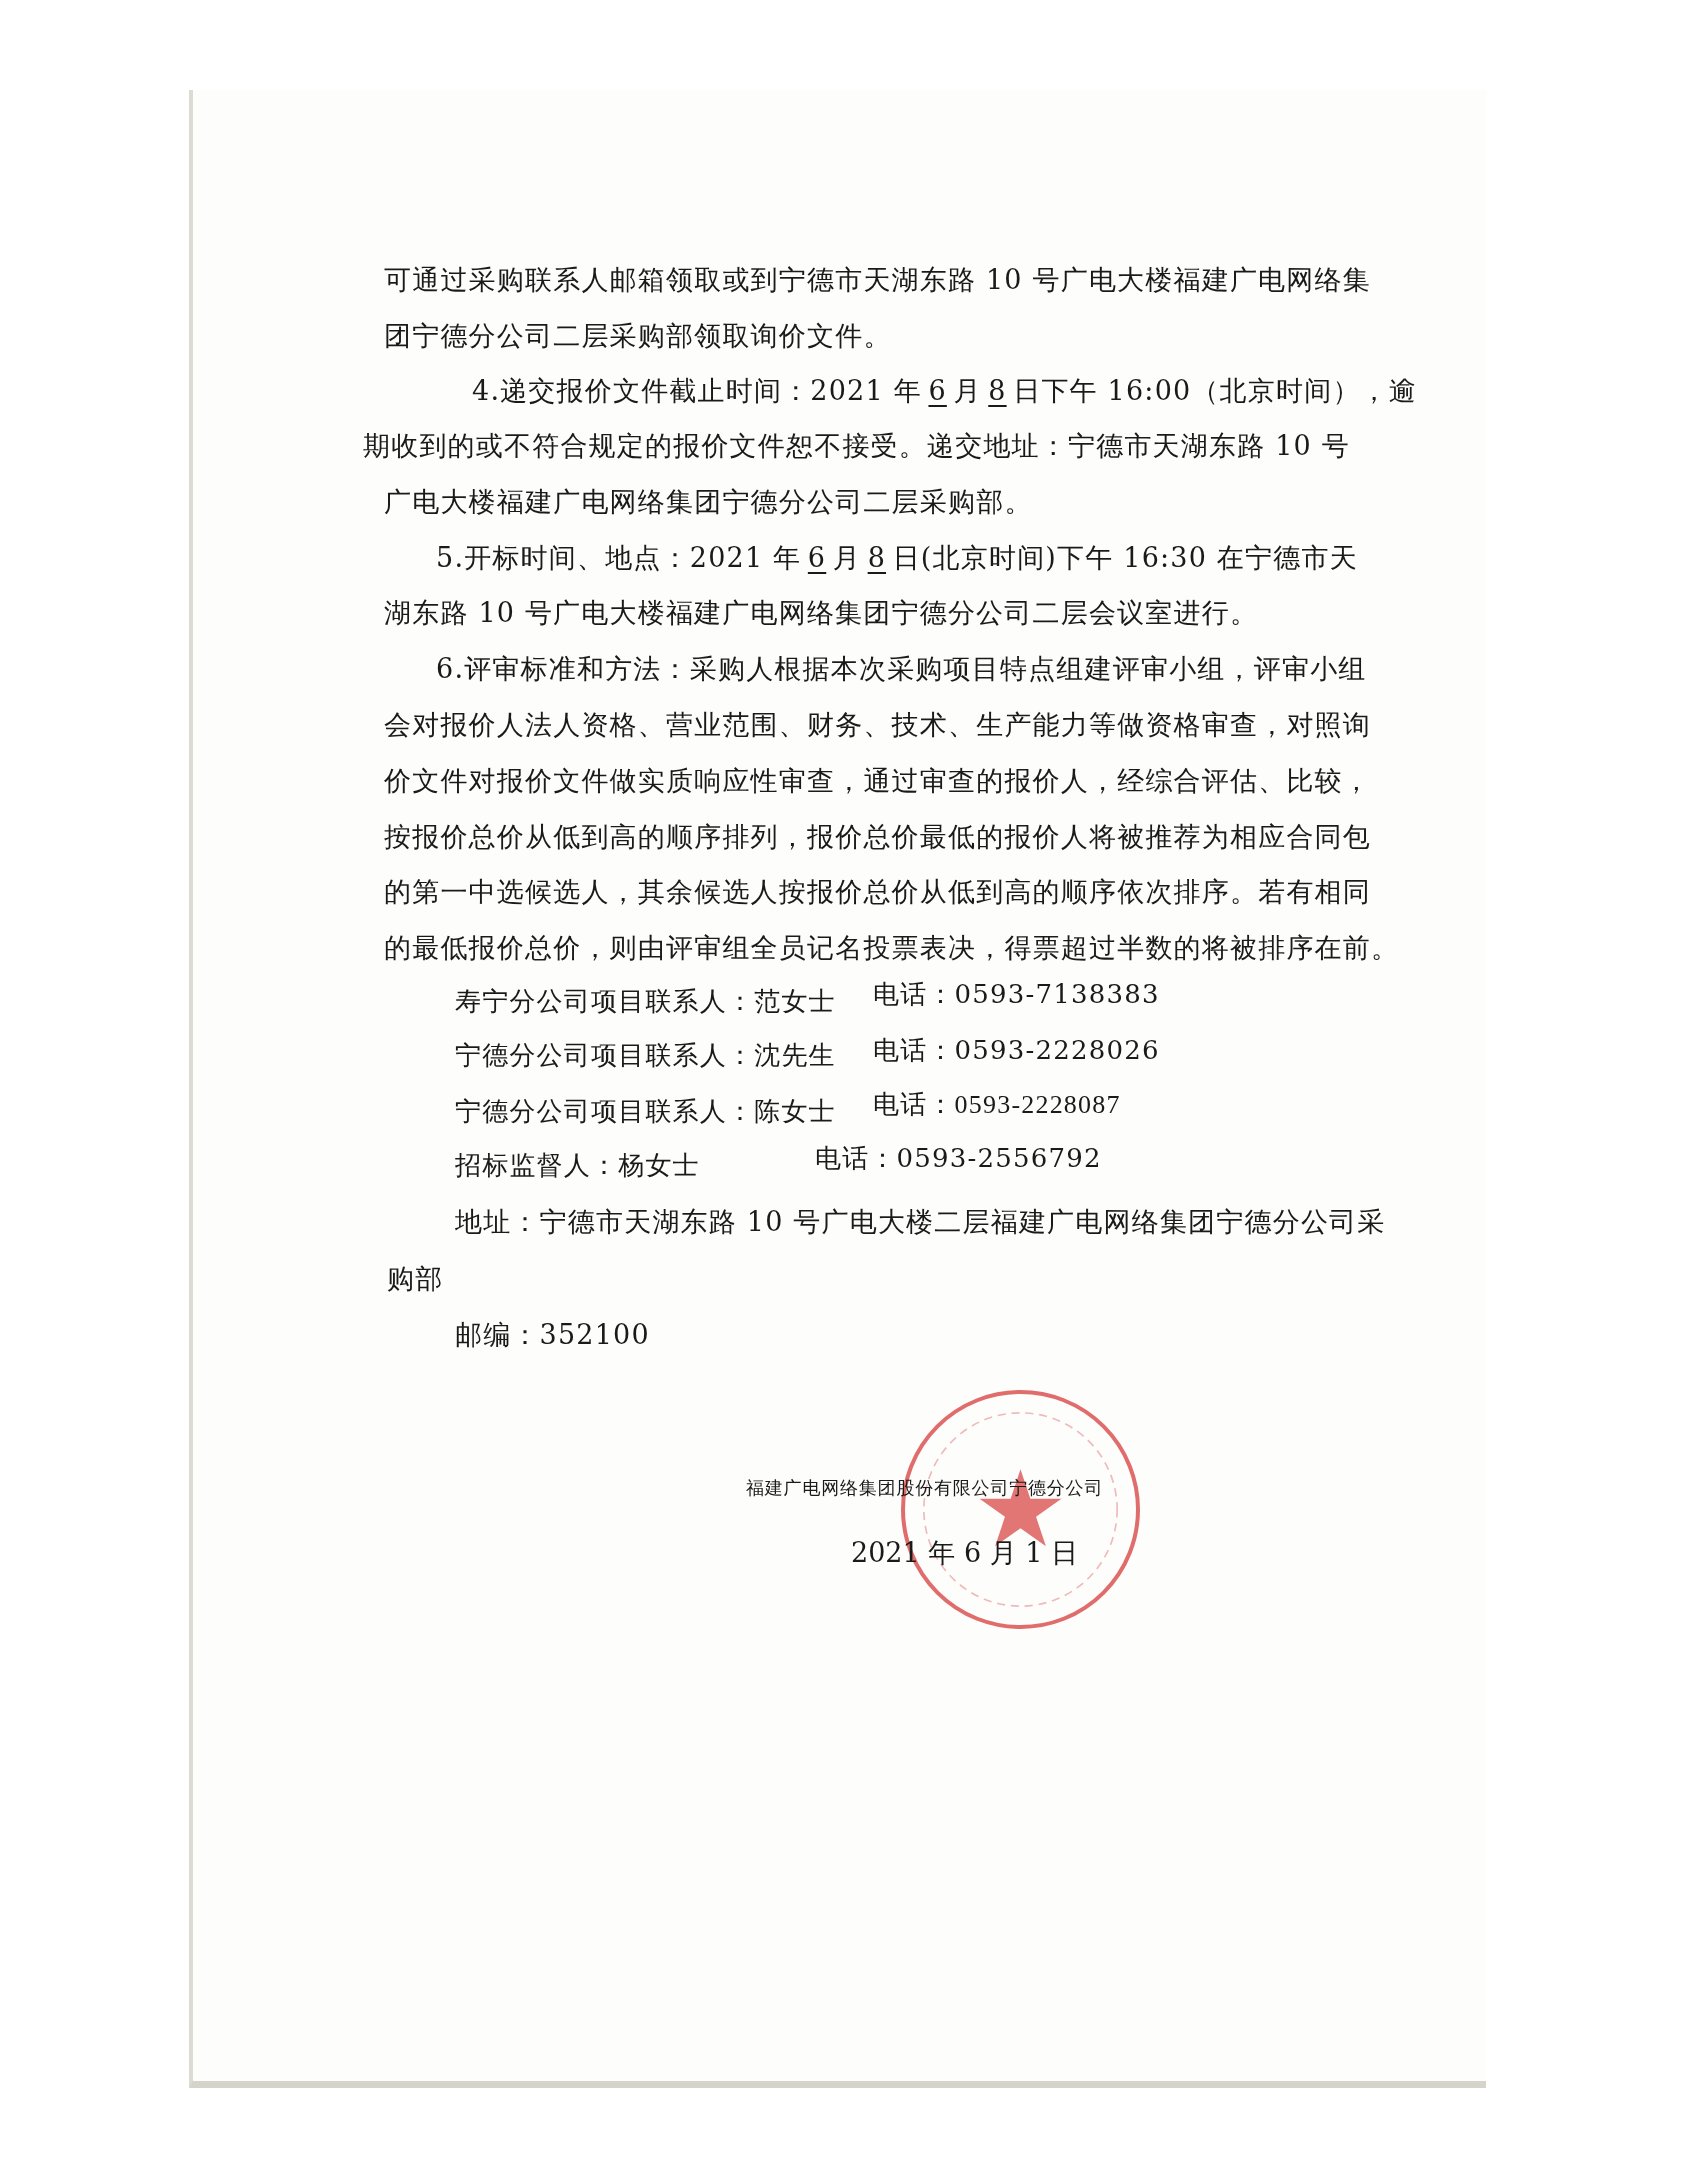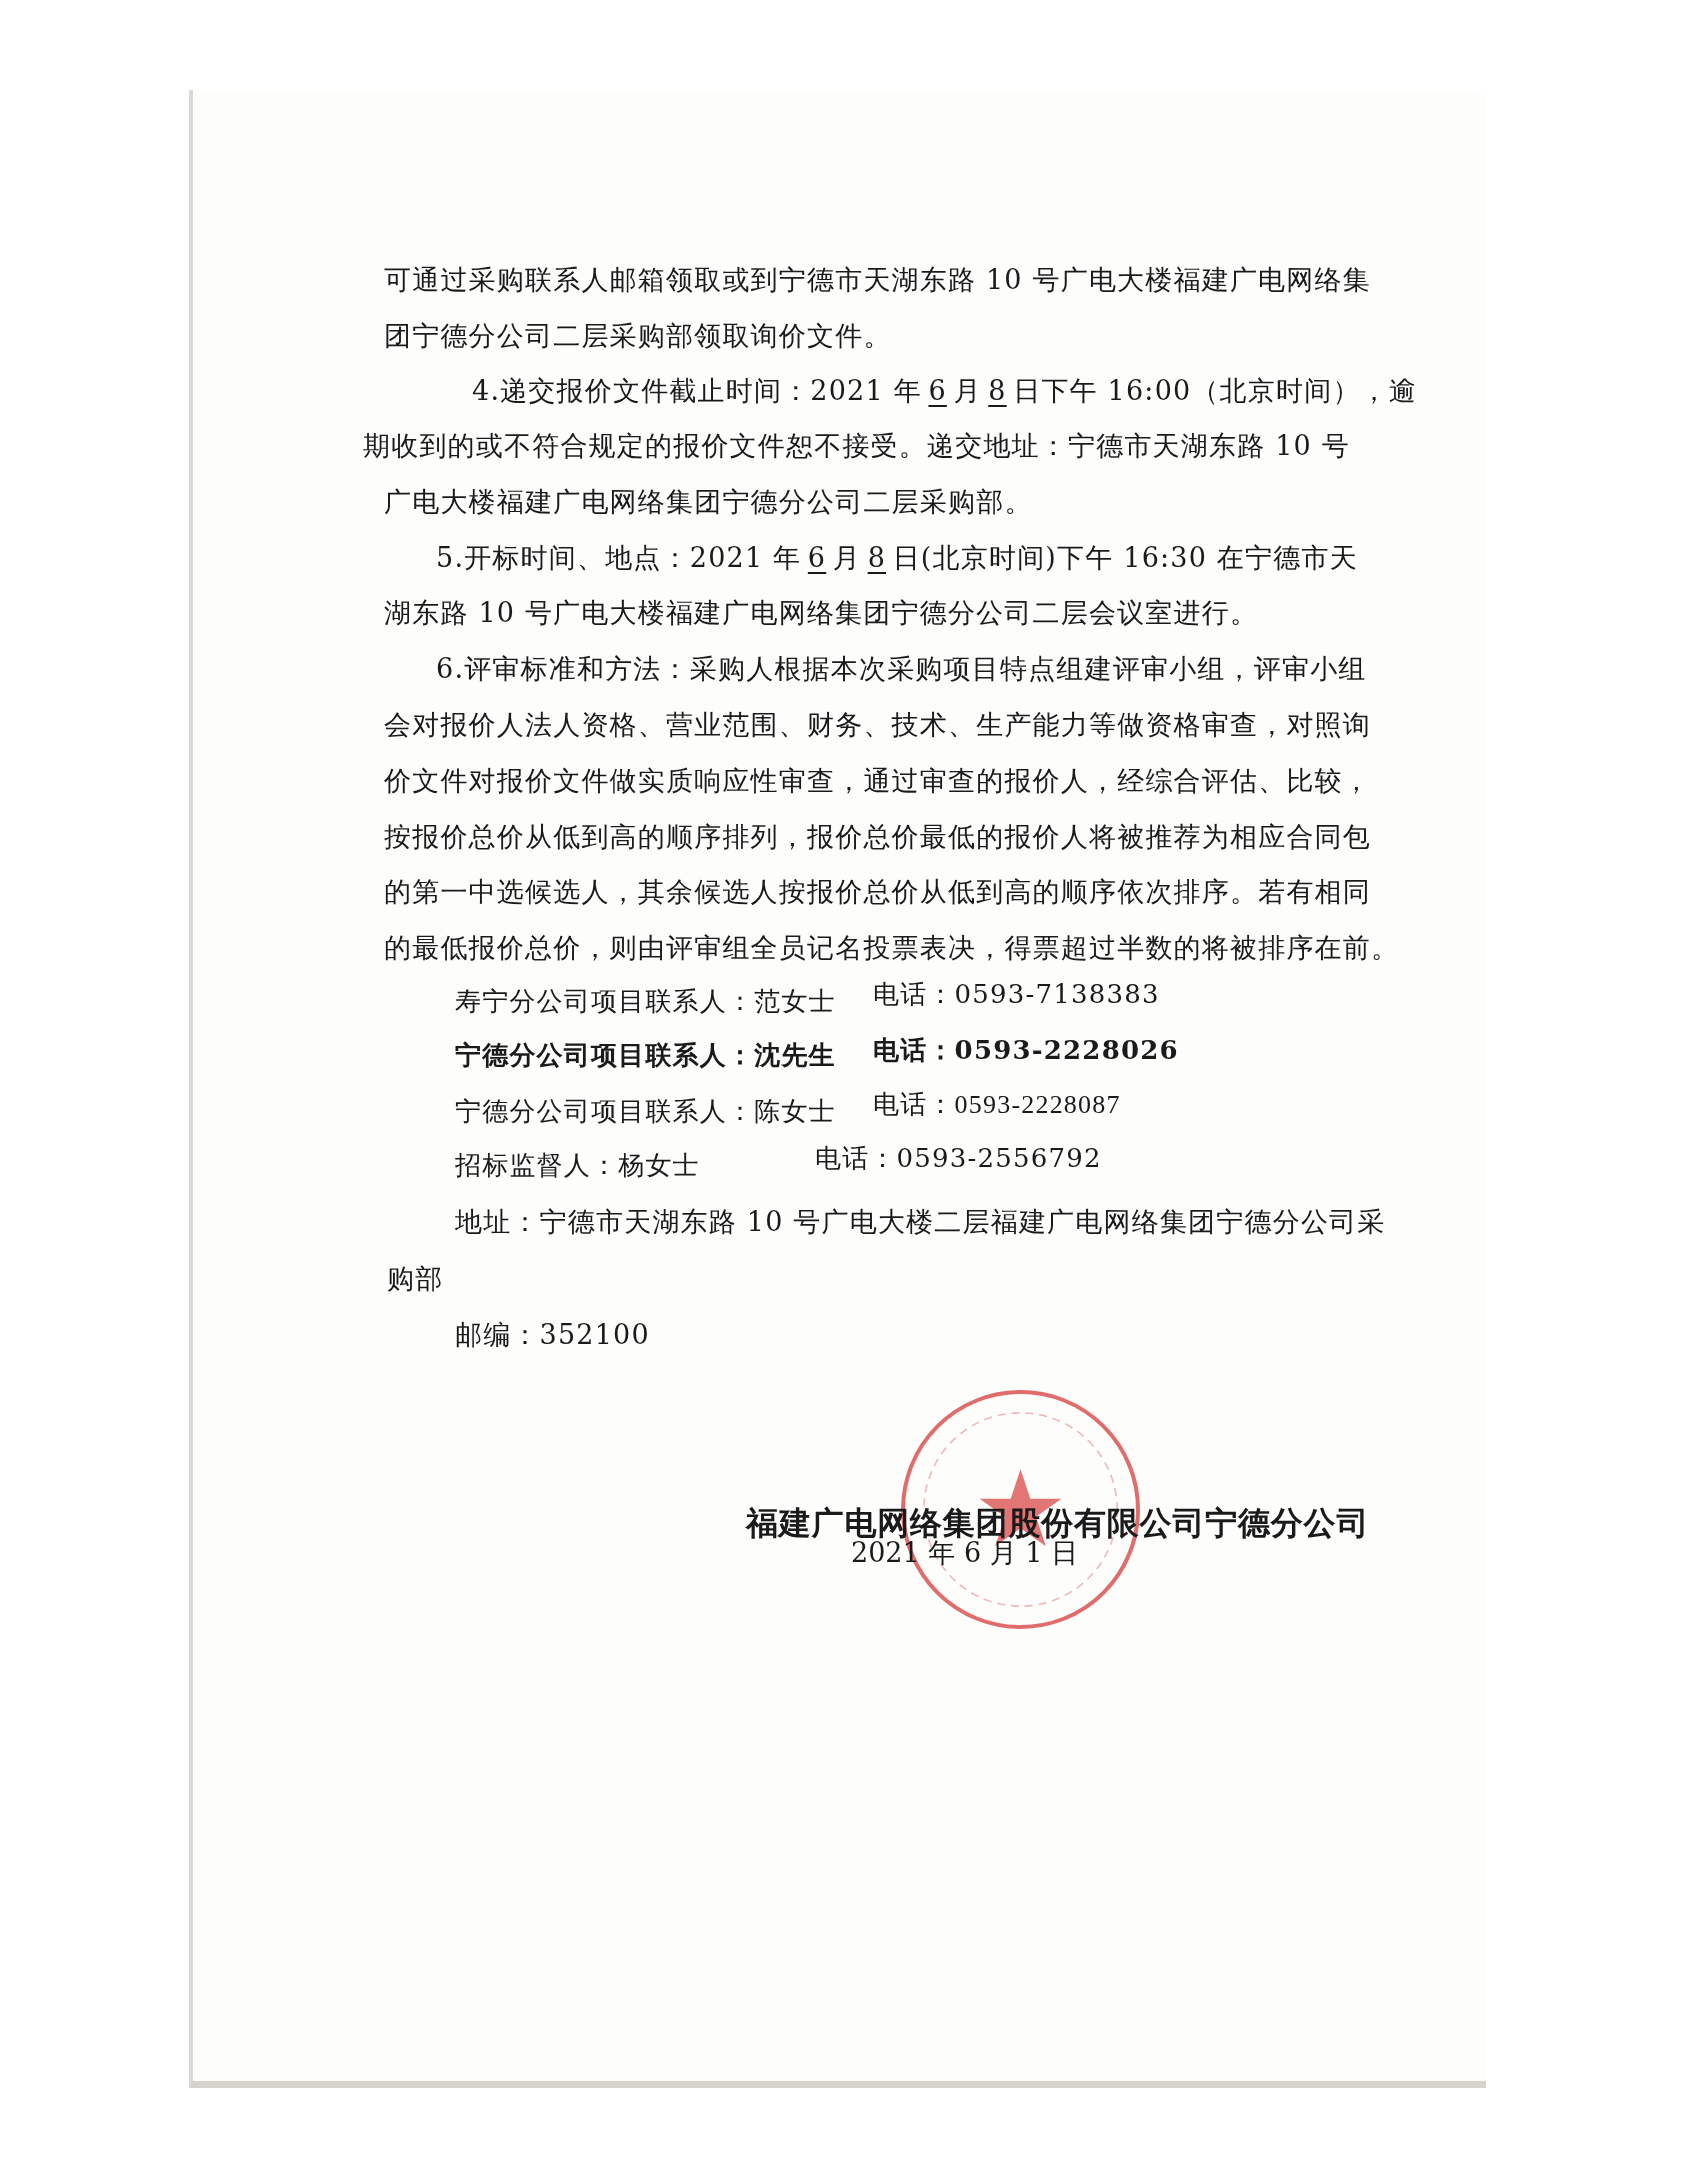--- a/index.html
+++ b/index.html
@@ -45,25 +45,24 @@
     letter-spacing: 1.2px;
   }
   .contact-row .phone {
     position: absolute;
     white-space: nowrap;
   }
   .signature {
     position: absolute;
     white-space: nowrap;
     font-family: "DejaVu Sans", "Liberation Sans", sans-serif;
-    font-size: 32px;
+    font-size: 18px;
     letter-spacing: 0.8px;
-    font-weight: 700;
+    font-weight: 400;
     z-index: 3;
-    margin-top: 26px;
   }
   .sign-date {
     position: absolute;
     white-space: nowrap;
     font-size: 27px;
     z-index: 3;
   }
   .seal {
     position: absolute;
     left: 901px;
@@ -103,21 +102,21 @@
 <div class="line" style="left:384px; top:707px;">会对报价人法人资格、营业范围、财务、技术、生产能力等做资格审查，对照询</div>
 <div class="line" style="left:384px; top:763px;">价文件对报价文件做实质响应性审查，通过审查的报价人，经综合评估、比较，</div>
 <div class="line" style="left:384px; top:819px;">按报价总价从低到高的顺序排列，报价总价最低的报价人将被推荐为相应合同包</div>
 <div class="line" style="left:384px; top:874px;">的第一中选候选人，其余候选人按报价总价从低到高的顺序依次排序。若有相同</div>
 <div class="line" style="left:384px; top:930px;">的最低报价总价，则由评审组全员记名投票表决，得票超过半数的将被排序在前。</div>
 
 <div class="contact-row" style="left:455px; top:984px;">
   <span>寿宁分公司项目联系人：范女士</span>
   <span class="phone" style="left:418px; top:-6.6px;">电话：0593-7138383</span>
 </div>
-<div class="contact-row" style="left:455px; top:1038px;font-weight:bold;">
+<div class="contact-row" style="left:455px; top:1038px;">
   <span>宁德分公司项目联系人：沈先生</span>
   <span class="phone" style="left:418px; top:-4.9px;">电话：0593-2228026</span>
 </div>
 <div class="contact-row" style="left:455px; top:1094px;font-family:Liberation Serif, serif;">
   <span>宁德分公司项目联系人：陈女士</span>
   <span class="phone" style="left:418px; top:-6.6px;">电话：0593-2228087</span>
 </div>
 <div class="contact-row" style="left:455px; top:1148px;text-align:center;">
   <span>招标监督人：杨女士</span>
   <span class="phone" style="left:336px; top:-6.6px;margin-left:24px;">电话：0593-2556792</span>

